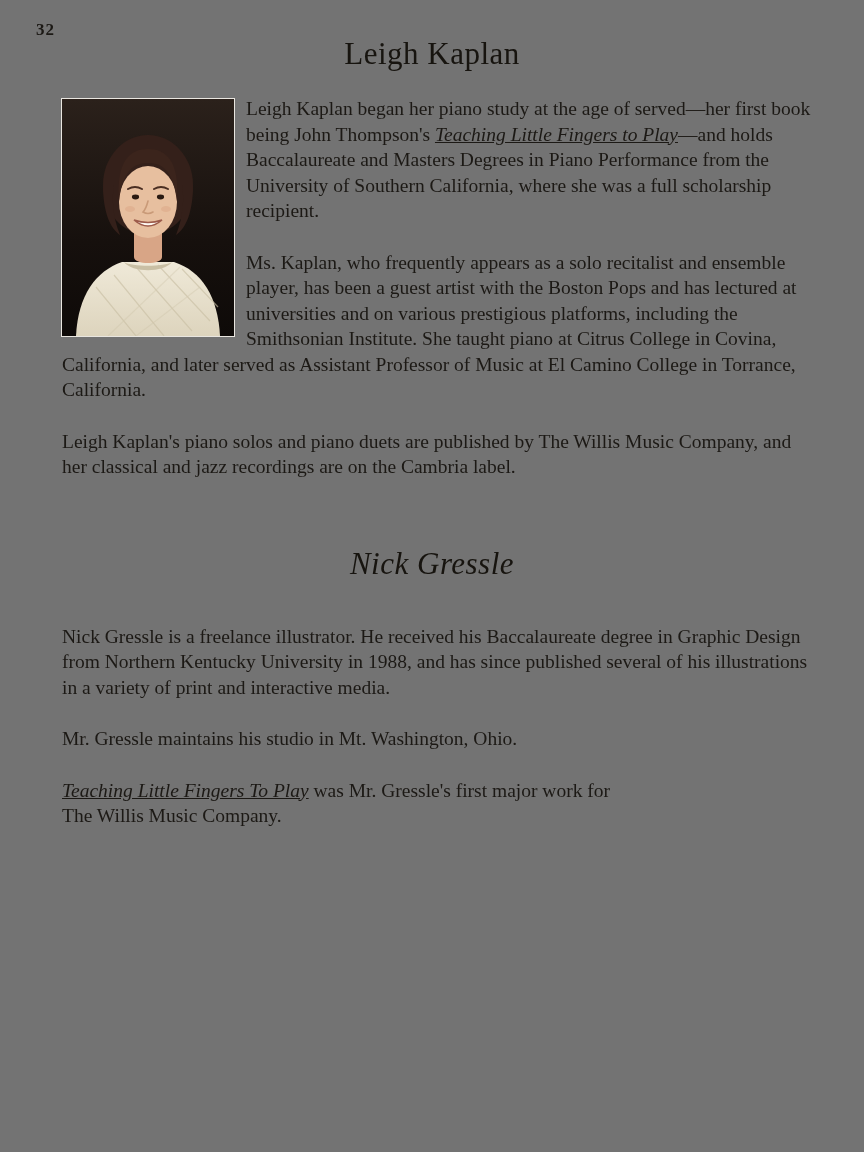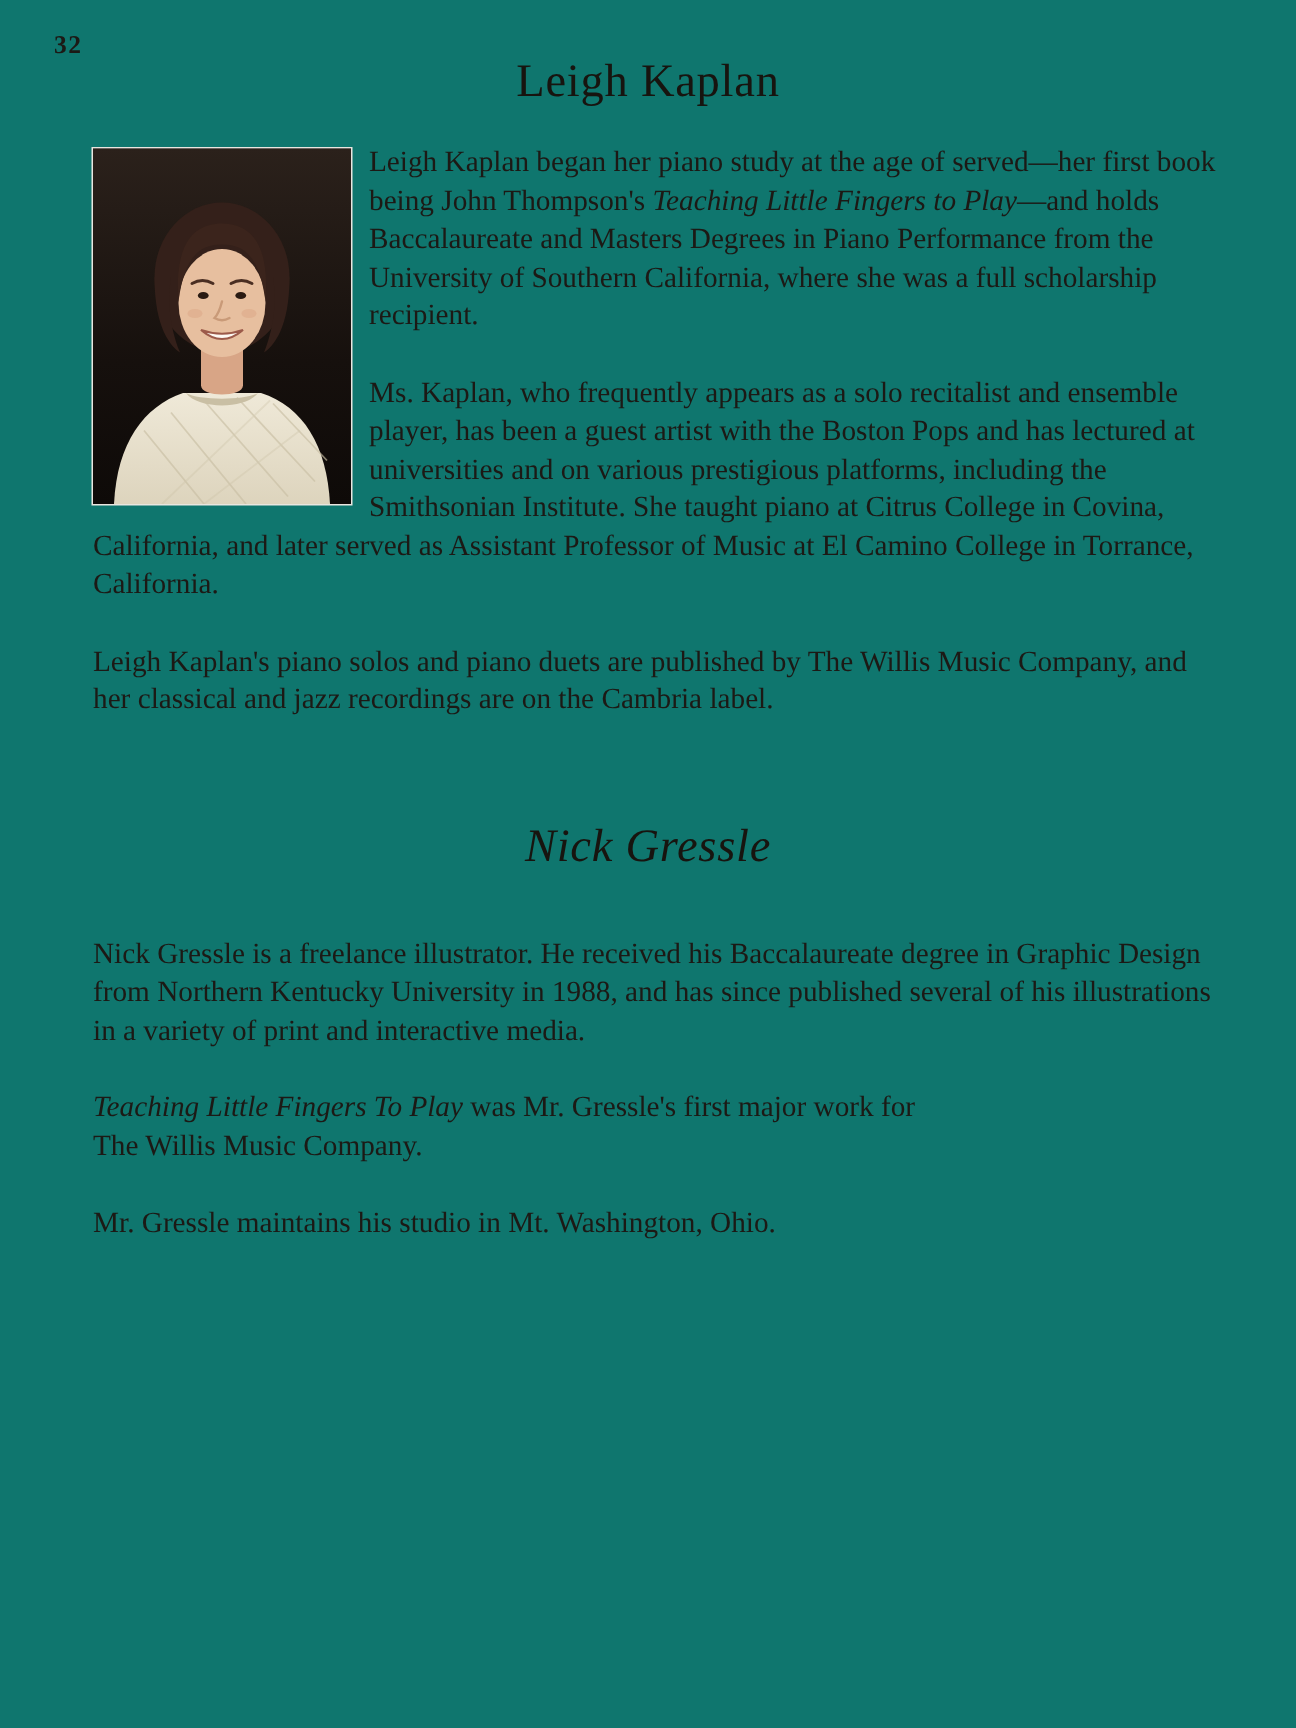--- a/index.html
+++ b/index.html
@@ -5,21 +5,21 @@
   * { margin: 0; padding: 0; box-sizing: border-box; }
   html, body { background: #d8d8d8; }
   body {
     width: 864px;
     font-family: "Liberation Serif", serif;
   }
   .page {
     position: relative;
     width: 864px;
     height: 1152px;
-    background: #0f766e;
+    background: #737373;
     color: #1c1915;
     overflow: hidden;
   }
   .page-number {
     position: absolute;
     left: 36px;
     top: 20px;
     font-size: 17px;
     font-weight: bold;
     letter-spacing: 1px;
@@ -33,21 +33,21 @@
   }
   .title-kaplan { padding-top: 36px; }
   .title-gressle { margin-top: 66px; font-style: italic; }
   .content {
     margin: 24px 48px 0 62px;
     font-size: 19.5px;
     line-height: 25.5px;
   }
   .content-gressle { margin-top: 42px; }
   .content p { margin: 0 0 26px 0; }
-  .it { font-style: italic; }
+  .it { font-style: italic; text-decoration: underline; }
   .photo-frame {
     float: left;
     width: 172px;
     height: 237px;
     margin: 3px 12px 6px 0;
     background: #181210;
     box-shadow: 0 0 0 1px #e9e6e0;
   }
   .photo-frame svg { display: block; }
 </style>
@@ -118,17 +118,17 @@
 
     <p><span>Leigh Kaplan began her piano study at the age of served—her first book being John Thompson's </span><span class="it">Teaching Little Fingers to Play</span><span>—and holds Baccalaureate and Masters Degrees in Piano Performance from the University of Southern California, where she was a full scholarship recipient.</span></p>
     <p><span>Ms. Kaplan, who frequently appears as a solo recitalist and ensemble player, has been a guest artist with the Boston Pops and has lectured at universities and on various prestigious platforms, including the Smithsonian Institute. She taught piano at Citrus College in Covina, California, and later served as Assistant Professor of Music at El Camino College in Torrance, California.</span></p>
     <p><span>Leigh Kaplan's piano solos and piano duets are published by The Willis Music Company, and her classical and jazz recordings are on the Cambria label.</span></p>
   </div>
 
   <h1 class="bio-title title-gressle">Nick Gressle</h1>
 
   <div class="content content-gressle">
     <p><span>Nick Gressle is a freelance illustrator. He received his Baccalaureate degree in Graphic Design from Northern Kentucky University in 1988, and has since published several of his illustrations in a variety of print and interactive media.</span></p>
+    <p><span>Mr. Gressle maintains his studio in Mt. Washington, Ohio.</span></p>
     <p><span class="it">Teaching Little Fingers To Play</span><span> was Mr. Gressle's first major work for</span><br><span>The Willis Music Company.</span></p>
-    <p><span>Mr. Gressle maintains his studio in Mt. Washington, Ohio.</span></p>
   </div>
 
 </div>
 
 </body></html>

